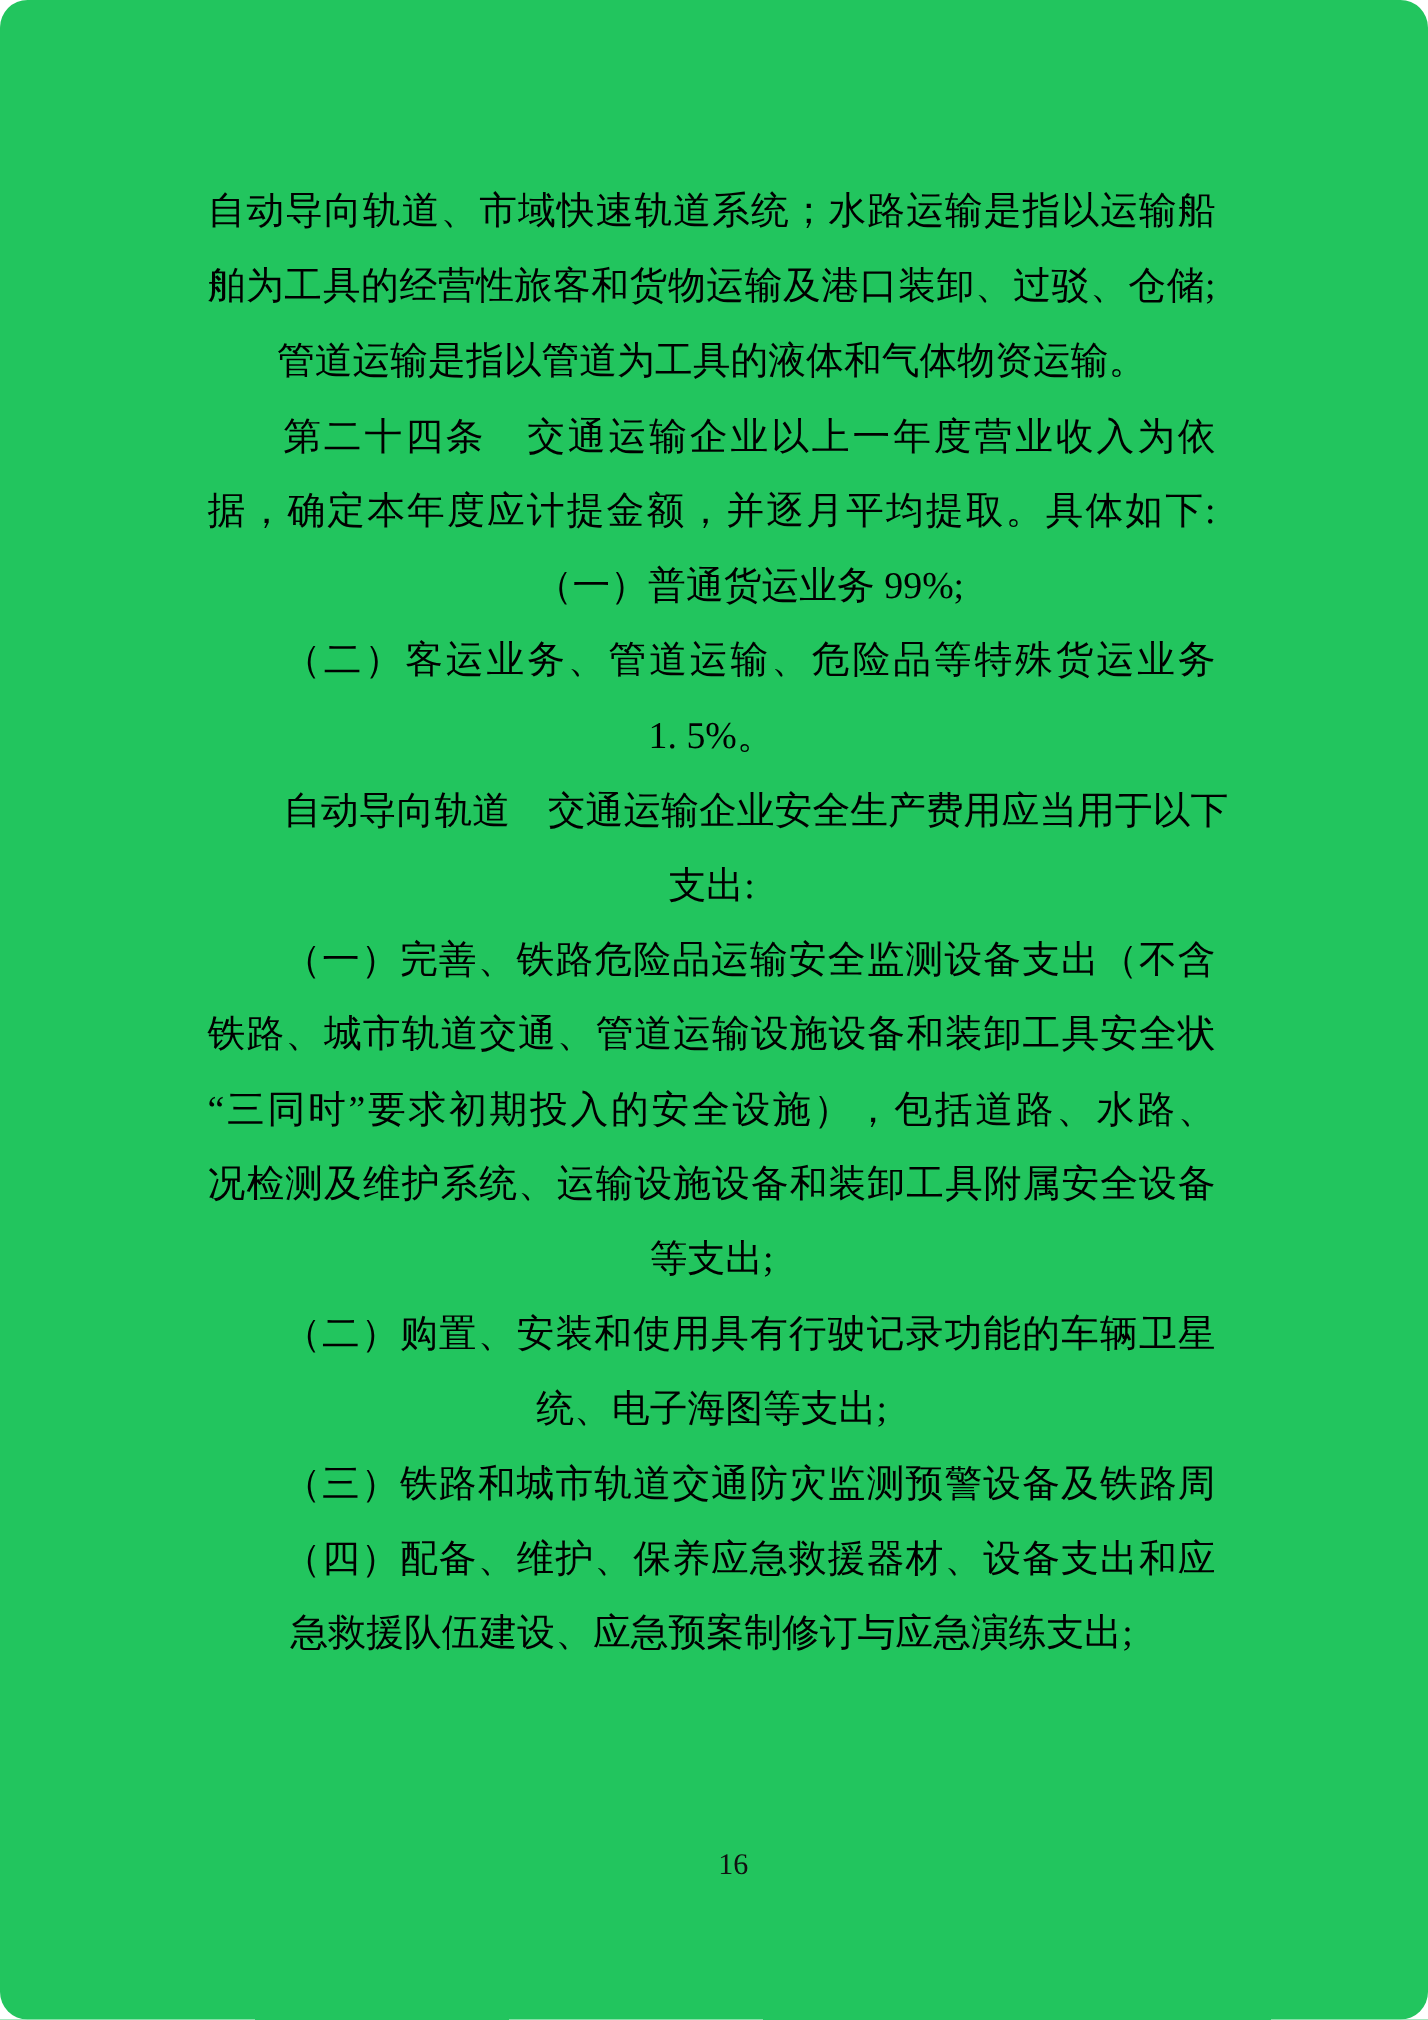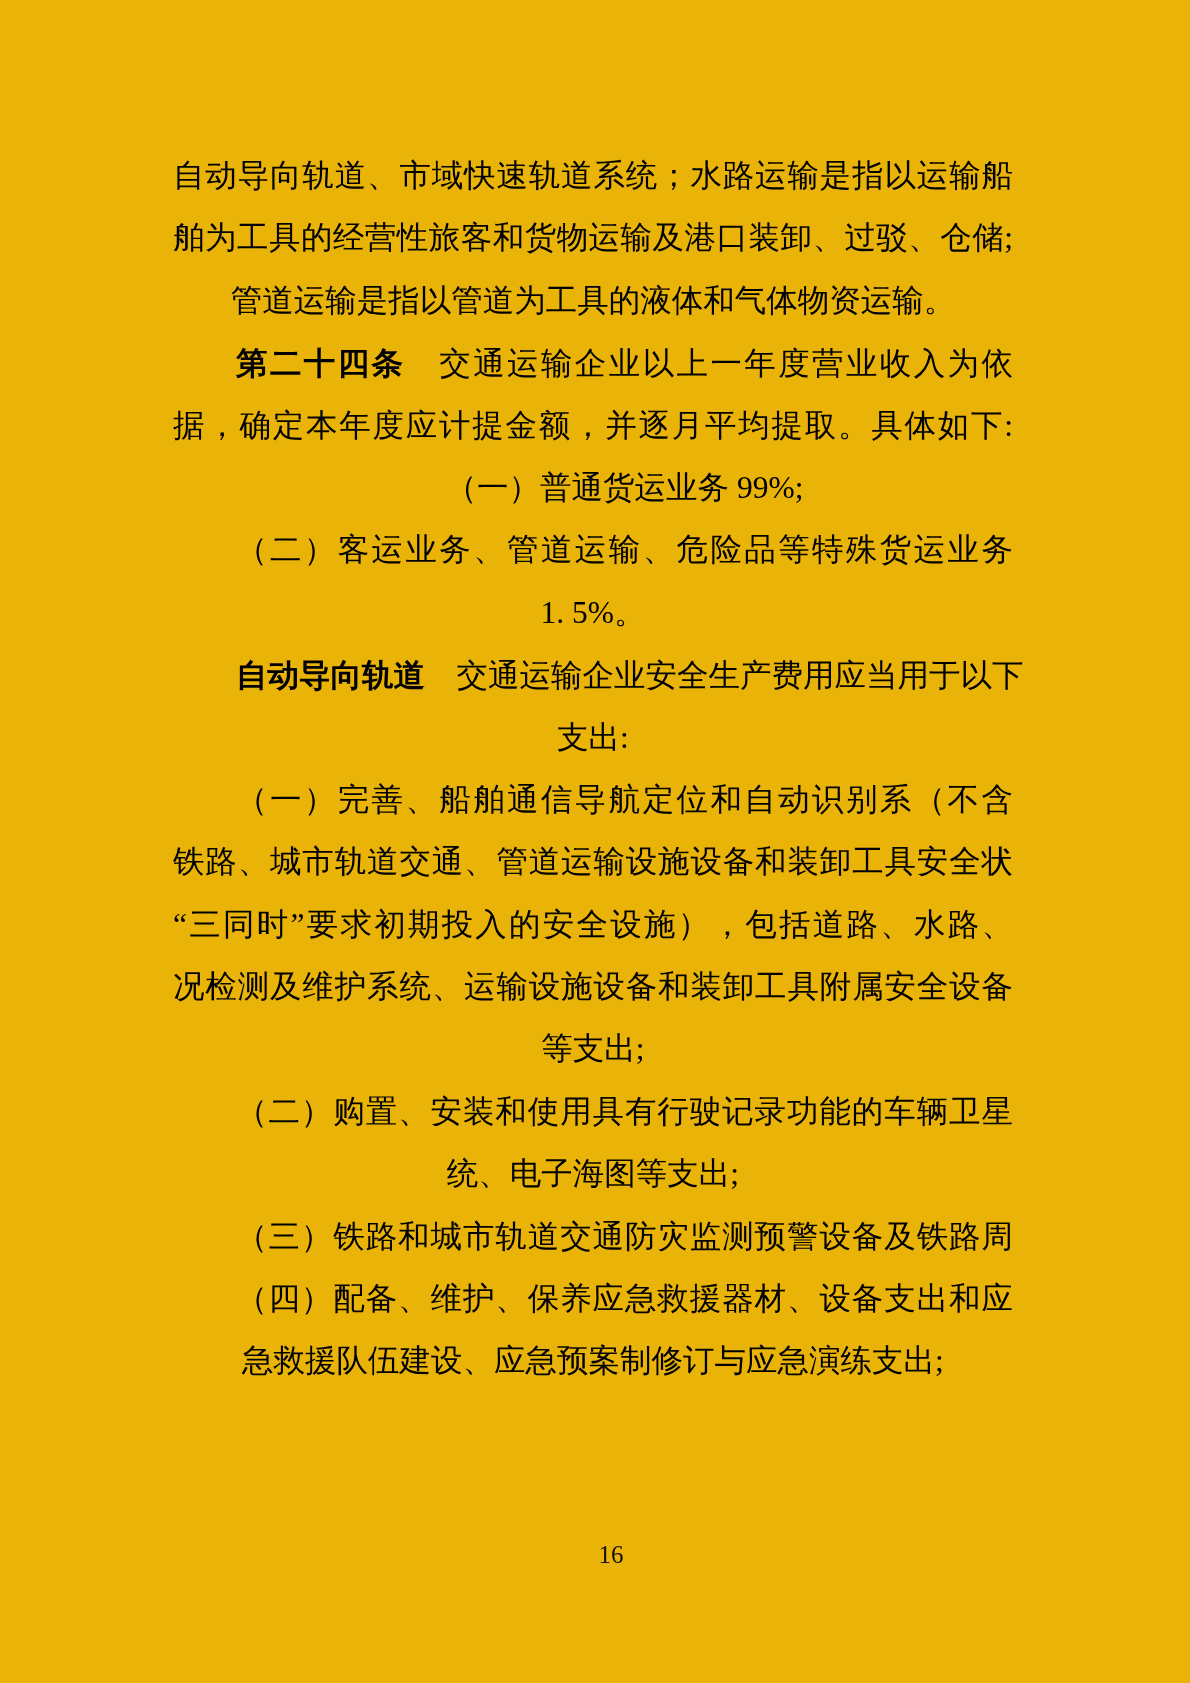--- a/index.html
+++ b/index.html
@@ -7,21 +7,22 @@
     width: 1190px;
     height: 1683px;
     position: relative;
     background: #ffffff;
     font-family: "Liberation Serif", "DejaVu Serif", serif;
     overflow: hidden;
   }
   .page {
     position: absolute;
     inset: 0;
-    background: #eab308;
+    background: #22c55e;
+    border-radius: 23px;
   }
   .doc {
     position: absolute;
     left: 173px;
     top: 145px;
     width: 840px;
   }
   .line {
     height: 62.4px;
     line-height: 62.4px;
@@ -31,21 +32,21 @@
     text-align: center;
   }
   .line.fill {
     text-align: justify;
     text-align-last: justify;
   }
   .line.indent {
     text-indent: 63px;
   }
   .head {
-    font-weight: 700;
+    font-weight: 400;
     font-family: "Liberation Sans", "DejaVu Sans", sans-serif;
   }
   .page-number {
     position: absolute;
     top: 1541px;
     left: 16px;
     width: 100%;
     text-align: center;
     font-size: 25px;
     line-height: 28px;
@@ -60,21 +61,21 @@
       <div class="line fill"><span>自动导向轨道、市域快速轨道系统；水路运输是指以运输船</span></div>
       <div class="line fill"><span>舶为工具的经营性旅客和货物运输及港口装卸、过驳、仓储;</span></div>
       <div class="line"><span>管道运输是指以管道为工具的液体和气体物资运输。</span></div>
       <div class="line indent fill"><span class="head">第二十四条</span><span>　交通运输企业以上一年度营业收入为依</span></div>
       <div class="line fill"><span>据，确定本年度应计提金额，并逐月平均提取。具体如下:</span></div>
       <div class="line indent"><span>（一）普通货运业务 99%;</span></div>
       <div class="line indent fill"><span>（二）客运业务、管道运输、危险品等特殊货运业务</span></div>
       <div class="line"><span>1. 5%。</span></div>
       <div class="line indent fill"><span class="head">自动导向轨道</span><span>　交通运输企业安全生产费用应当用于以下</span></div>
       <div class="line"><span>支出:</span></div>
-      <div class="line indent fill"><span>（一）完善、船舶通信导航定位和自动识别系（不含</span></div>
+      <div class="line indent fill"><span>（一）完善、铁路危险品运输安全监测设备支出（不含</span></div>
       <div class="line fill"><span>铁路、城市轨道交通、管道运输设施设备和装卸工具安全状</span></div>
       <div class="line fill"><span>“三同时”要求初期投入的安全设施），包括道路、水路、</span></div>
       <div class="line fill"><span>况检测及维护系统、运输设施设备和装卸工具附属安全设备</span></div>
       <div class="line"><span>等支出;</span></div>
       <div class="line indent fill"><span>（二）购置、安装和使用具有行驶记录功能的车辆卫星</span></div>
       <div class="line"><span>统、电子海图等支出;</span></div>
       <div class="line indent fill"><span>（三）铁路和城市轨道交通防灾监测预警设备及铁路周</span></div>
       <div class="line indent fill"><span>（四）配备、维护、保养应急救援器材、设备支出和应</span></div>
       <div class="line"><span>急救援队伍建设、应急预案制修订与应急演练支出;</span></div>
     </div>

